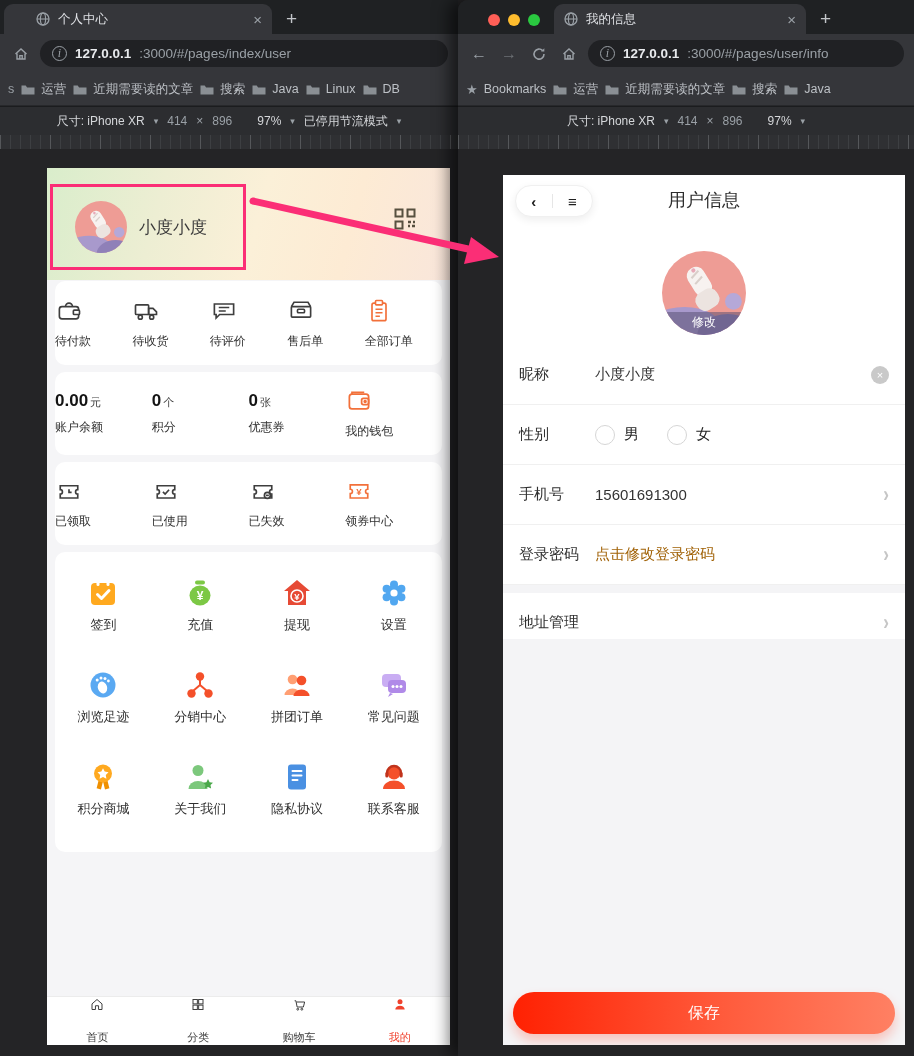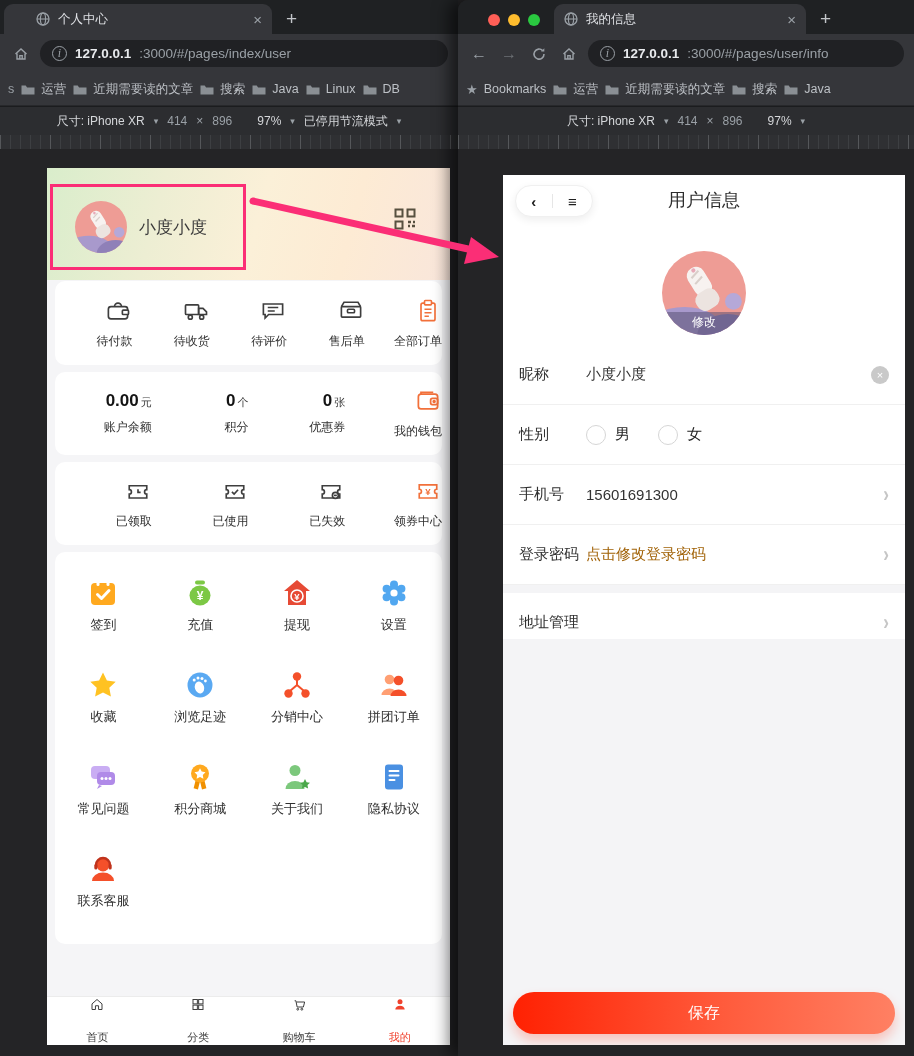--- a/index.html
+++ b/index.html
@@ -56,21 +56,21 @@
   .lp-header{position:relative;height:112px;
      background:linear-gradient(105deg,#d9edcb 0%,#edeed3 28%,#fbf0d8 52%,#fdebd4 74%,#f9e6db 100%);}
   .hl-box{position:absolute;left:3px;top:16px;width:196px;height:86px;border:3px solid #fb2e76;box-sizing:border-box;}
   .avatar-s{position:absolute;left:28px;top:33px;width:52px;height:52px;border-radius:50%;overflow:hidden;}
   .lp-name{position:absolute;left:92px;top:48px;font-size:17px;color:#3b3b3b;}
   .qr-wrap{position:absolute;right:34px;top:40px;width:22px;height:22px;}
 
   .cards{position:absolute;top:113px;left:8px;right:8px;}
   .card{background:#fff;border-radius:10px;margin-bottom:7px;}
   .cells{display:flex;}
-  .cell{flex:1;display:flex;flex-direction:column;align-items:flex-end;justify-content:center;gap:8px;}
+  .cell{flex:1;display:flex;flex-direction:column;align-items:flex-start;justify-content:center;gap:8px;}
   .c84{height:84px;} .c83{height:83px;}
   .cell .lbl{font-size:12px;color:#303030;}
   .cell .val{font-size:17px;font-weight:bold;color:#141414;}
   .cell .val .unit{font-size:11px;font-weight:normal;color:#3a3a3a;margin-left:2px;}
   .icon30{width:30px;height:30px;}
   .icon28{width:28px;height:28px;}
   .grid4{display:grid;grid-template-columns:repeat(4,1fr);padding:8px 0 16px;}
   .gcell{height:92px;display:flex;flex-direction:column;align-items:center;justify-content:center;gap:8px;}
   .gcell .lbl{font-size:13px;color:#303030;}
 
@@ -88,21 +88,21 @@
   .cap-div{width:1px;height:14px;background:#e6e6e6;}
   .rp-title{position:absolute;top:13px;left:0;width:100%;text-align:center;font-size:18px;
             color:#2d2d2d;font-weight:500;}
   .avatar-b{position:absolute;left:159px;top:76px;width:84px;height:84px;border-radius:50%;overflow:hidden;}
   .edit-band{position:absolute;left:0;bottom:0;width:100%;height:23px;background:rgba(86,78,112,.52);
              color:#fff;font-size:12px;text-align:center;line-height:21px;}
   .form{position:absolute;top:170px;left:0;right:0;}
   .frow{display:flex;align-items:center;height:59px;padding:0 16px;background:#fff;
         border-bottom:1px solid #f0f0f0;font-size:15px;color:#333;}
   .frow:last-child{border-bottom:none;}
-  .flabel{min-width:62px;margin-right:5px;color:#303030;}
+  .flabel{min-width:62px;margin-right:14px;color:#303030;}
   .fvalue{flex:1;color:#333;}
   .fvalue.ph{color:#a16207;}
   .clear-icon{width:18px;height:18px;border-radius:50%;background:#c9c9c9;color:#fff;
               font-size:11px;display:flex;align-items:center;justify-content:center;}
   .chev{color:#c6c6c6;font-size:17px;font-weight:bold;transform:scaleY(1.3);}
   .radios{display:flex;align-items:center;gap:28px;}
   .radio-opt{display:flex;align-items:center;gap:9px;font-weight:500;color:#222;}
   .radio{width:20px;height:20px;border:1px solid #d6d6d6;border-radius:50%;background:#fff;box-sizing:border-box;}
   .gap8{height:8px;background:#f4f4f6;}
   .graybig{position:absolute;top:464px;bottom:0;left:0;right:0;background:#f4f4f6;}
@@ -383,26 +383,20 @@
                     <circle cx="7.6" cy="19.2" r="4"></circle>
                     <circle cx="7.6" cy="10.8" r="4"></circle>
                     <circle cx="15" cy="15" r="8"></circle>
                   </g>
                 <circle cx="15" cy="15" r="3.6" fill="#fff"></circle>
                 </svg>
               <span class="lbl">设置</span>
             </div>
             <div class="gcell">
               <svg class="icon30" viewBox="0 0 30 30">
-                <path d="M15 2.5l3.9 8 8.8 1.2-6.4 6.1 1.6 8.7L15 22.4l-7.9 4.1 1.6-8.7-6.4-6.1 8.8-1.2z" fill="#ffc222"></path>
-                </svg>
-              <span class="lbl">收藏</span>
-            </div>
-            <div class="gcell">
-              <svg class="icon30" viewBox="0 0 30 30">
                 <circle cx="15" cy="15" r="12.5" fill="#5aa9f2"></circle>
                 <ellipse cx="14.5" cy="17.5" rx="4.6" ry="6" fill="#fff" transform="rotate(-18 14.5 17.5)"></ellipse>
                 <circle cx="9.2" cy="10" r="1.5" fill="#fff"></circle>
                   <circle cx="13" cy="8" r="1.5" fill="#fff"></circle>
                   <circle cx="17" c8="8" cy="8.6" r="1.5" fill="#fff"></circle>
                   <circle cx="20.4" cy="11" r="1.4" fill="#fff"></circle>
                 </svg>
               <span class="lbl">浏览足迹</span>
             </div>
             <div class="gcell">

